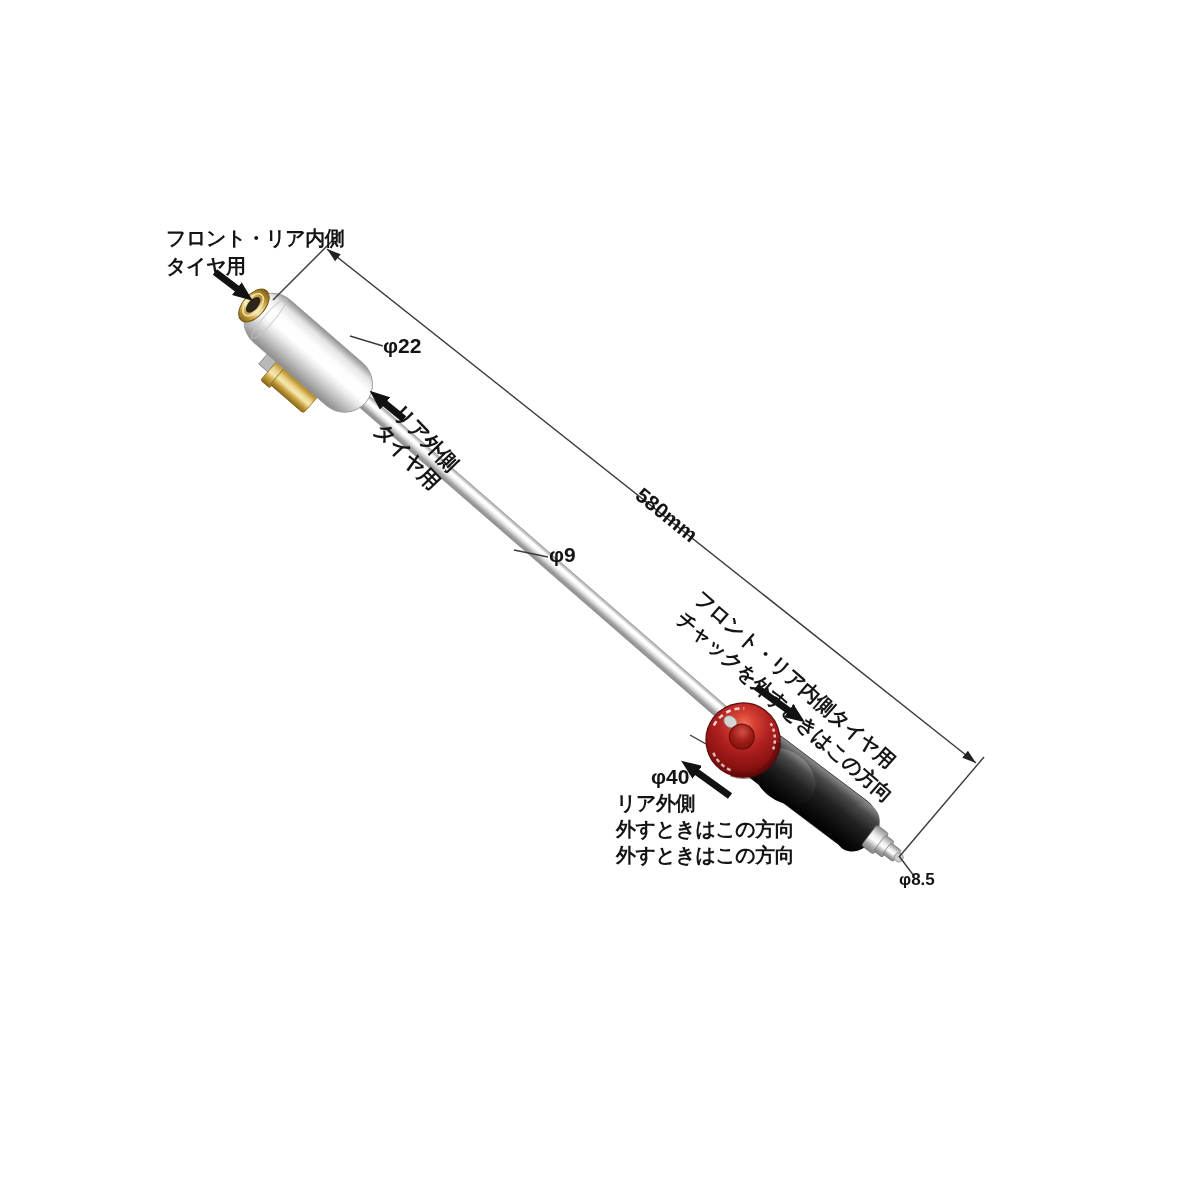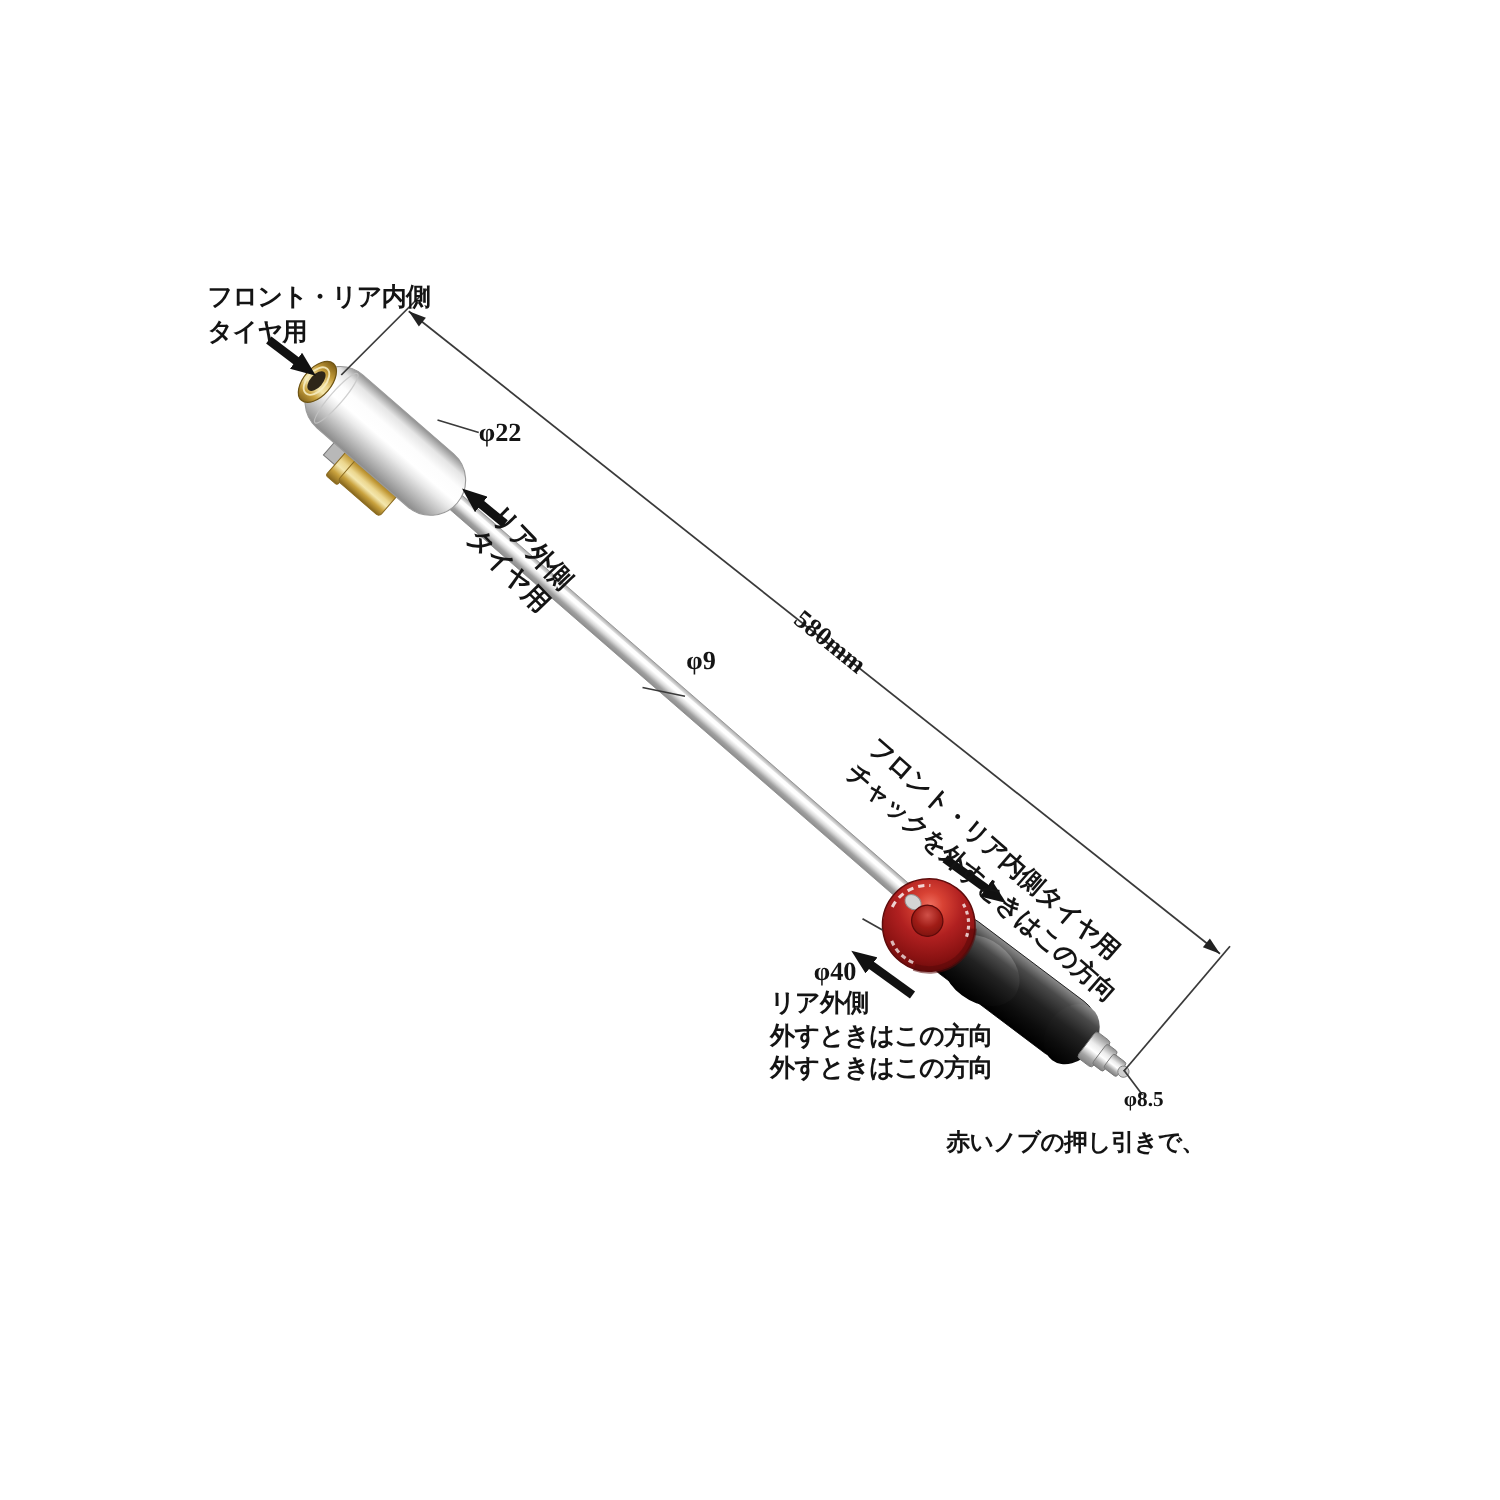--- a/index.html
+++ b/index.html
@@ -1,25 +1,25 @@
 <!DOCTYPE html>
 <html><head>
 <meta charset="utf-8">
 <style>
   html,body{margin:0;padding:0;background:#ffffff;}
   .canvas{position:relative;width:1200px;height:981px;background:#ffffff;overflow:hidden;
-          font-family:Liberation Serif, serif;}
+          font-family:Liberation Sans, sans-serif;}
   svg.drawing{position:absolute;left:0;top:0;z-index:1;}
   .lbl{position:absolute;z-index:2;color:#141414;font-weight:bold;white-space:nowrap;
        letter-spacing:-0.5px;transform-origin:0 0;}
   #lbl-tip{left:166px;top:224px;font-size:20px;line-height:28px;}
   #lbl-phi22{left:383px;top:334px;font-size:21px;letter-spacing:0;}
   #lbl-side{left:406px;top:399px;font-size:21px;line-height:26px;transform:rotate(46deg);}
   #lbl-len{left:646px;top:483px;font-size:21px;letter-spacing:0;transform:rotate(39deg);}
-  #lbl-phi9{left:549px;top:516px;font-size:21px;letter-spacing:0;}
+  #lbl-phi9{left:549px;top:543px;font-size:21px;letter-spacing:0;}
   #lbl-innerdir{left:706px;top:585px;font-size:20px;line-height:27px;transform:rotate(41deg);}
   #lbl-phi40{left:651px;top:717px;font-size:21px;letter-spacing:0;margin-top:48px;}
   #lbl-outerdir{left:616px;top:790px;font-size:20px;line-height:26px;}
   #lbl-phi85{left:899px;top:870px;font-size:17px;letter-spacing:0;}
   #lbl-note{left:757px;top:902px;font-size:19px;line-height:26px;}
 </style>
 </head>
 <body>
 
 <div class="canvas">
@@ -179,16 +179,15 @@
 
   <div class="lbl" id="lbl-outerdir">
     <div>リア外側</div>
     <div>外すときはこの方向</div>
     <div>外すときはこの方向</div>
   </div>
 
   <div class="lbl" id="lbl-phi85">φ8.5</div>
 
   <div class="lbl" id="lbl-note">
-    <div>赤いノブの押し引きで、</div>
   </div>
 
 </div>
 
 </body></html>

